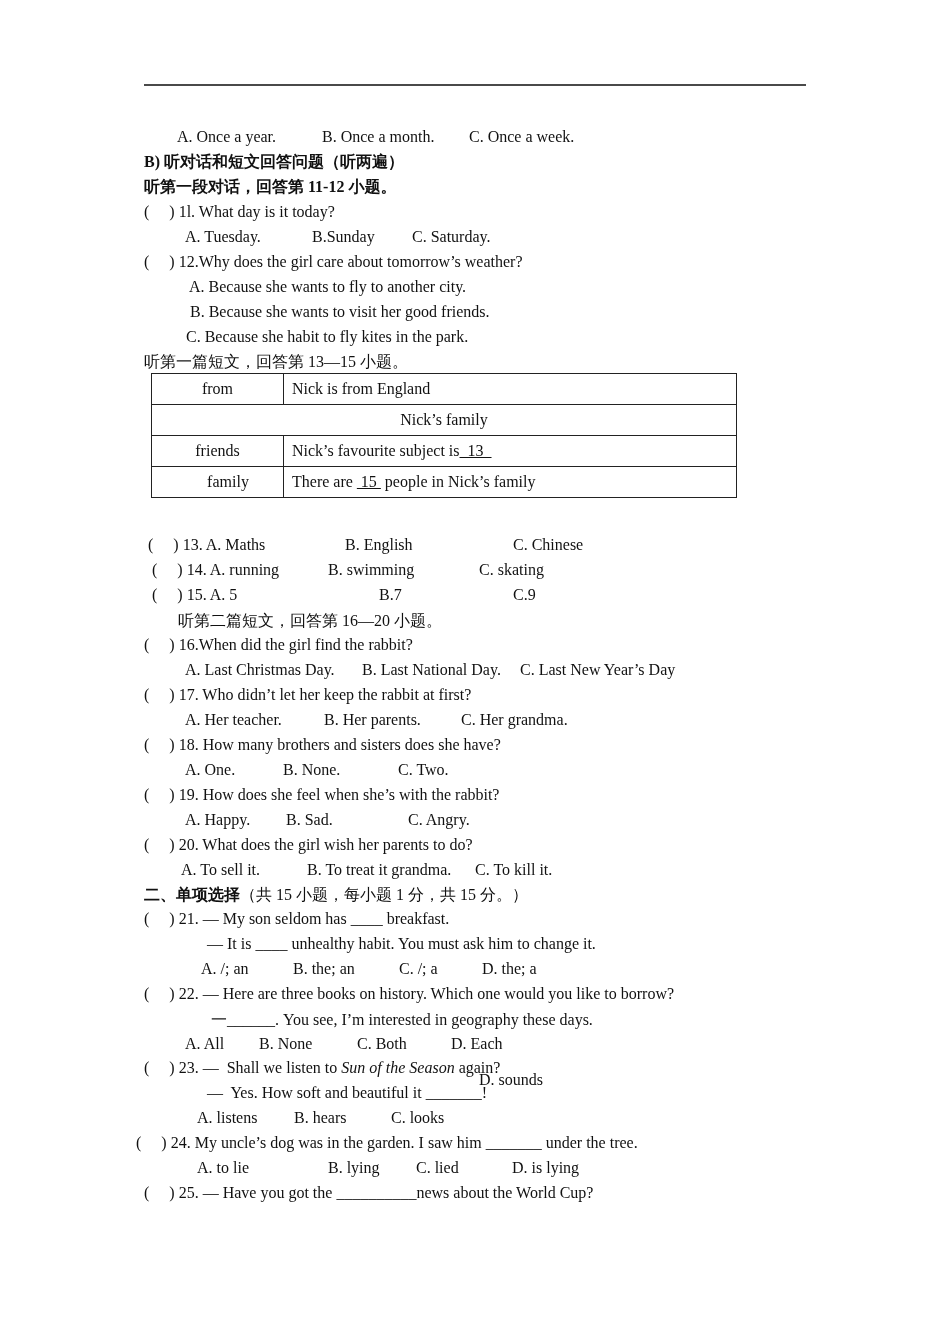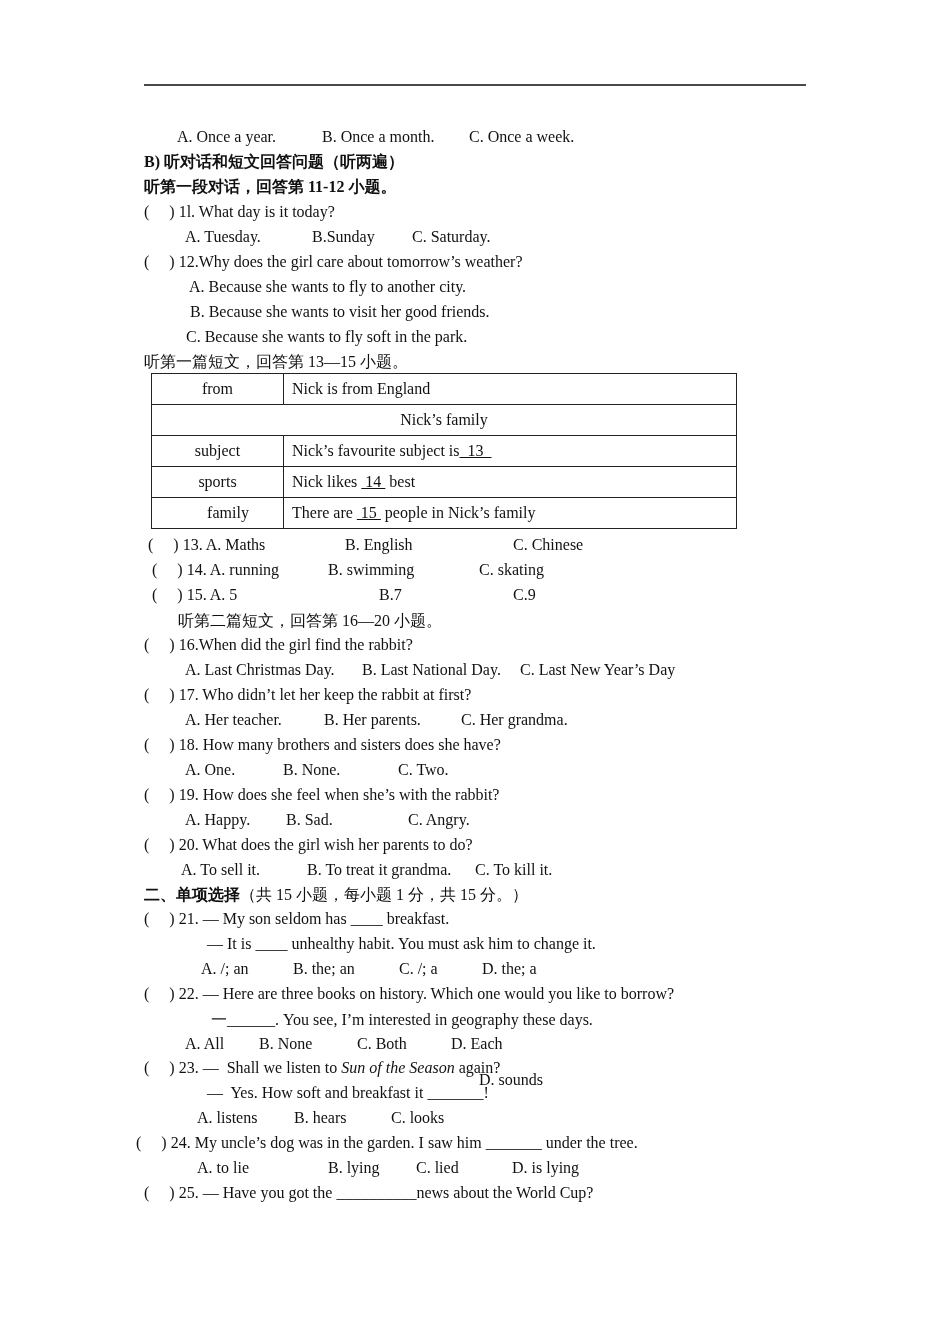--- a/index.html
+++ b/index.html
@@ -29,40 +29,36 @@
 <span class="opt b" style="left:144px;top:177px">听第一段对话，回答第 11-12 小题。</span>
 
 <span class="opt" style="left:144px;top:203px">(     ) 1l. What day is it today?</span>
 <span class="opt" style="left:185px;top:228px">A. Tuesday.</span>
 <span class="opt" style="left:312px;top:228px">B.Sunday</span>
 <span class="opt" style="left:412px;top:228px">C. Saturday.</span>
 
 <span class="opt" style="left:144px;top:253px">(     ) 12.Why does the girl care about tomorrow’s weather?</span>
 <span class="opt" style="left:189px;top:278px">A. Because she wants to fly to another city.</span>
 <span class="opt" style="left:190px;top:303px">B. Because she wants to visit her good friends.</span>
-<span class="opt" style="left:186px;top:328px">C. Because she wants to fly soft in the park.</span>
+<span class="opt" style="left:186px;top:328px">C. Because she habit to fly kites in the park.</span>
 
 <span class="opt" style="left:144px;top:352px">听第一篇短文，回答第 13—15 小题。</span>
 
 <table class="nick">
   <tbody>
       <tr>
     <td class="k">from</td>
     <td class="v">Nick is from England</td>
   </tr>
   <tr>
         <td class="h" colspan="2">Nick’s family</td>
       </tr>
   <tr>
-    <td class="k">subject</td>
+    <td class="k">friends</td>
     <td class="v"><span>Nick’s favourite subject is</span><span class="blank" style="white-space:pre">  13  </span></td>
-  </tr>
-  <tr>
-    <td class="k">sports</td>
-    <td class="v"><span style="white-space:pre">Nick likes </span><span class="blank" style="white-space:pre"> 14 </span><span style="white-space:pre"> best</span></td>
   </tr>
   <tr>
     <td class="k" style="text-align:center;padding-left:21px">family</td>
     <td class="v"><span style="white-space:pre">There are </span><span class="blank" style="white-space:pre"> 15 </span><span style="white-space:pre"> people in Nick’s family</span></td>
   </tr>
 </tbody>
   </table>
 
 <span class="opt" style="left:148px;top:536px">(     ) 13. A. Maths</span>
 <span class="opt" style="left:345px;top:536px">B. English</span>
@@ -113,21 +109,21 @@
 <span class="opt" style="left:482px;top:960px">D. the; a</span>
 
 <span class="opt" style="left:144px;top:985px">(     ) 22. — Here are three books on history. Which one would you like to borrow?</span>
 <span class="opt" style="left:211px;top:1010px">一______. You see, I’m interested in geography these days.</span>
 <span class="opt" style="left:185px;top:1035px">A. All</span>
 <span class="opt" style="left:259px;top:1035px">B. None</span>
 <span class="opt" style="left:357px;top:1035px">C. Both</span>
 <span class="opt" style="left:451px;top:1035px">D. Each</span>
 
 <span class="opt" style="left:144px;top:1059px"><span style="white-space:pre">(     ) 23. —  Shall we listen to </span><em>Sun of the Season</em><span style="white-space:pre"> again?</span></span>
-<span class="opt" style="left:207px;top:1084px">—  Yes. How soft and breakfast it _______!</span>
+<span class="opt" style="left:207px;top:1084px">—  Yes. How soft and beautiful it _______!</span>
 <span class="opt" style="left:197px;top:1109px">A. listens</span>
 <span class="opt" style="left:294px;top:1109px">B. hears</span>
 <span class="opt" style="left:391px;top:1109px">C. looks</span>
 <span class="opt" style="left:479px;top:1071px">D. sounds</span>
 
 <span class="opt" style="left:136px;top:1134px">(     ) 24. My uncle’s dog was in the garden. I saw him _______ under the tree.</span>
 <span class="opt" style="left:197px;top:1159px">A. to lie</span>
 <span class="opt" style="left:328px;top:1159px">B. lying</span>
 <span class="opt" style="left:416px;top:1159px">C. lied</span>
 <span class="opt" style="left:512px;top:1159px">D. is lying</span>

